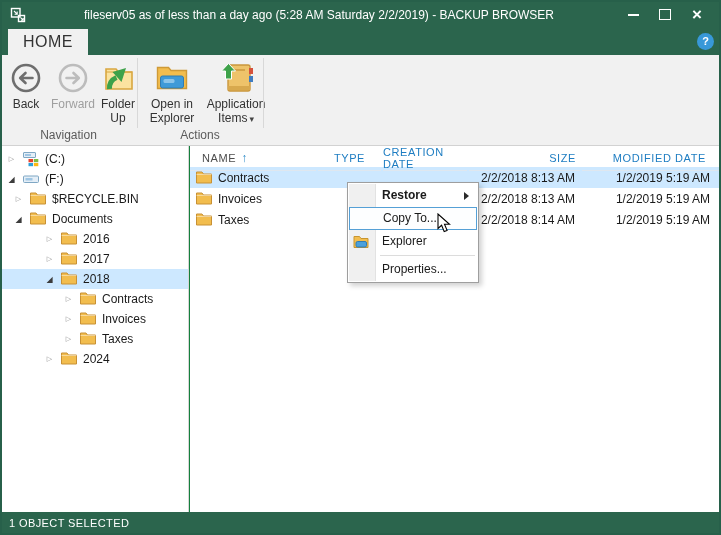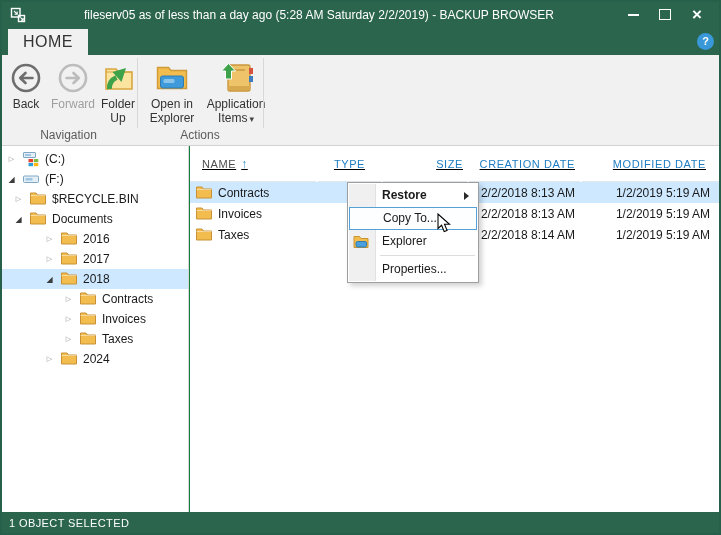--- a/index.html
+++ b/index.html
@@ -51,21 +51,21 @@
   .titem{height:20px;display:flex;align-items:center;font-size:12px;color:#1a1a1a;}
   .titem.selected{background:#cde8ff;}
   .lvl0{padding-left:5px;} .lvl1{padding-left:12px;} .lvl2{padding-left:43px;} .lvl3{padding-left:62px;}
   .arrow{width:13px;text-align:center;font-size:7px;color:#8f8f8f;flex:none;}
   .arrow.expanded{color:#3c3c3c;font-size:8px;}
   .ticon{width:16px;height:16px;margin-left:5px;margin-right:6px;flex:none;}
   .tlabel{white-space:nowrap;}
 
   .list{position:absolute;left:190px;top:146px;width:531px;height:366px;background:#fff;}
   .lheader,.lrow{display:grid;grid-template-columns:126px 63px 84px 111px 139px;column-gap:2px;}
-  .lheader{height:36px;text-decoration:underline;}
+  .lheader{height:21px;}
   .hcell{font-size:11px;letter-spacing:.6px;color:#1e7dc2;display:flex;align-items:center;
     border-bottom:1px solid #dfe7ef;box-sizing:border-box;}
   .hcell.h-name{color:#4d4d4d;padding-left:12px;}
   .h-type{justify-content:center;}
   .h-size{justify-content:flex-end;padding-right:4px;}
   .h-cdate{justify-content:flex-end;padding-right:5px;}
   .h-mdate{justify-content:flex-end;padding-right:15px;}
   .sort-arrow{color:#2e8bc8;font-size:12px;margin-left:5px;font-weight:bold;}
   .lrow{height:21px;font-size:12px;color:#1a1a1a;}
   .lrow.selected{background:#cde8ff;}
@@ -321,22 +321,22 @@
     </div>
   </div>
 
   <div class="list">
     <div class="lheader">
       <div class="hcell h-name">
           <span>NAME</span>
           <span class="sort-arrow">↑</span>
         </div>
       <div class="hcell h-type">TYPE</div>
+      <div class="hcell h-cdate">CREATION DATE</div>
       <div class="hcell h-size">SIZE</div>
-      <div class="hcell h-cdate">CREATION DATE</div>
       <div class="hcell h-mdate">MODIFIED DATE</div>
     </div>
 
     <div class="lrow selected">
       <div class="lcell c-name">
           <span class="ticon"><svg width="16" height="14" viewBox="0 0 16 14">
               <path d="M0.5 2 L6 2 L7.5 4 L15.5 4 L15.5 13 L0.5 13 Z" fill="#f2bd4e" stroke="#c89135"></path>
               <path d="M0.5 4.5 H15.5" stroke="#fff" opacity="0.45"></path>
             </svg></span>
           <span>Contracts</span>

